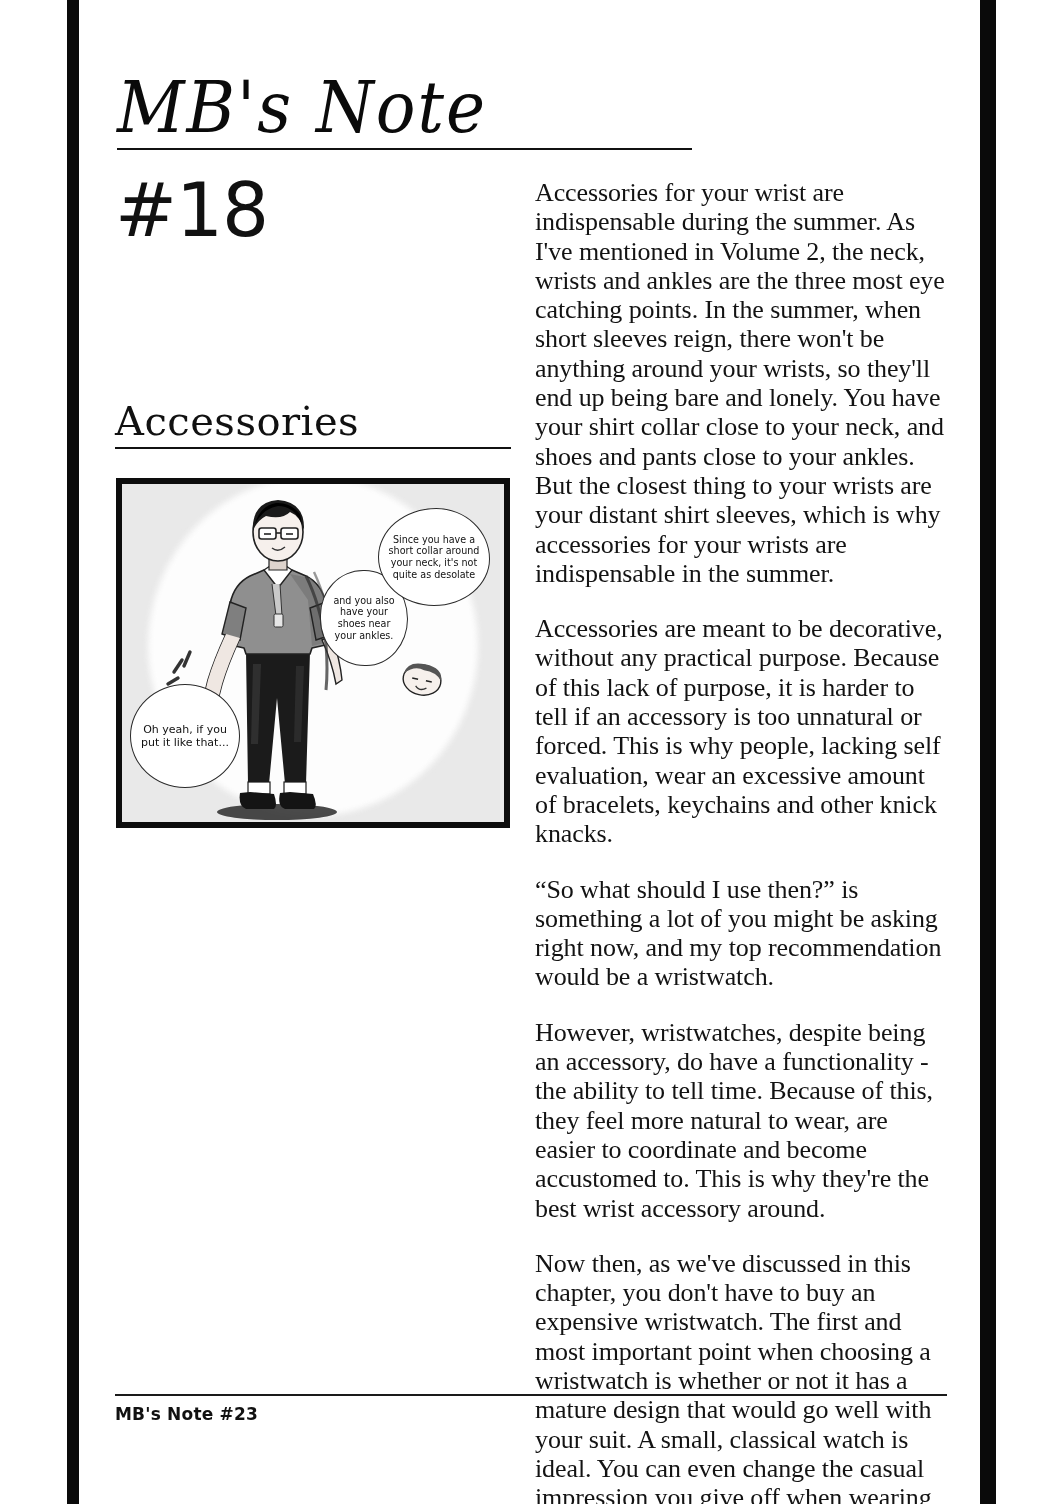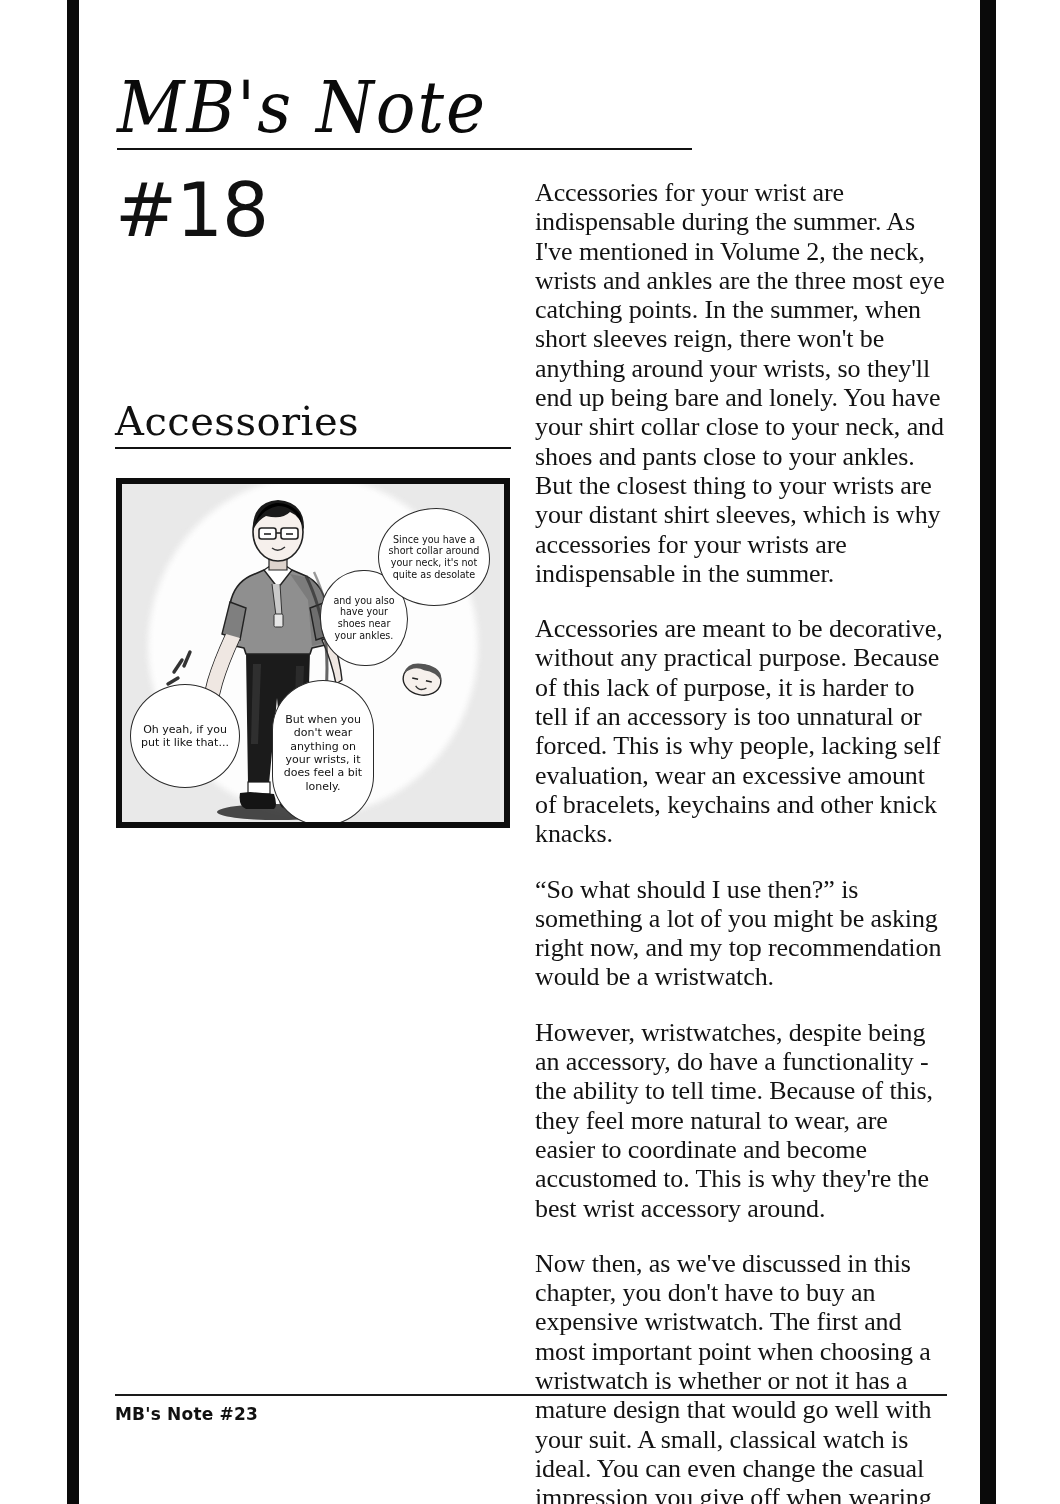--- a/index.html
+++ b/index.html
@@ -282,23 +282,20 @@
 
       <div class="bubble b2">
         <span>and you also have your shoes near your ankles.</span>
       </div>
       <div class="bubble b1">
         <span>Since you have a short collar around your neck, it's not quite as desolate</span>
       </div>
       <div class="bubble b3">
         <span>Oh yeah, if you put it like that...</span>
       </div>
-      <div class="bubble b4">
-        <span>But when you don't wear anything on your wrists, it does feel a bit lonely.</span>
-      </div>
     </div>
   </div>
 
   <div class="column">
     <p>Accessories for your wrist are indispensable during the summer. As I've mentioned in Volume 2, the neck, wrists and ankles are the three most eye catching points. In the summer, when short sleeves reign, there won't be anything around your wrists, so they'll end up being bare and lonely. You have your shirt collar close to your neck, and shoes and pants close to your ankles. But the closest thing to your wrists are your distant  shirt sleeves, which is why accessories for your wrists are indispensable in the summer.</p>
     <p>Accessories are meant to be decorative, without any practical purpose. Because of this lack of purpose, it is harder to tell if an accessory is too unnatural or forced. This is why people, lacking self evaluation, wear an excessive amount of bracelets, keychains and other knick knacks.</p>
     <p>“So what should I use then?” is something a lot of you might be asking right now, and my top recommendation would be a wristwatch.</p>
     <p>However, wristwatches, despite being an accessory, do have a functionality - the ability to tell time. Because of this, they feel more natural to wear, are easier to coordinate and become accustomed to. This is why they're the best wrist accessory around.</p>
     <p>Now then, as we've discussed in this chapter, you don't have to buy an expensive wristwatch. The first and most important point when choosing a wristwatch is whether or not it has a mature design that would go well with your suit. A small, classical watch is ideal. You can even change the casual impression you give off when wearing a T-shirt by simply adding a wristwatch.</p>
   </div>

